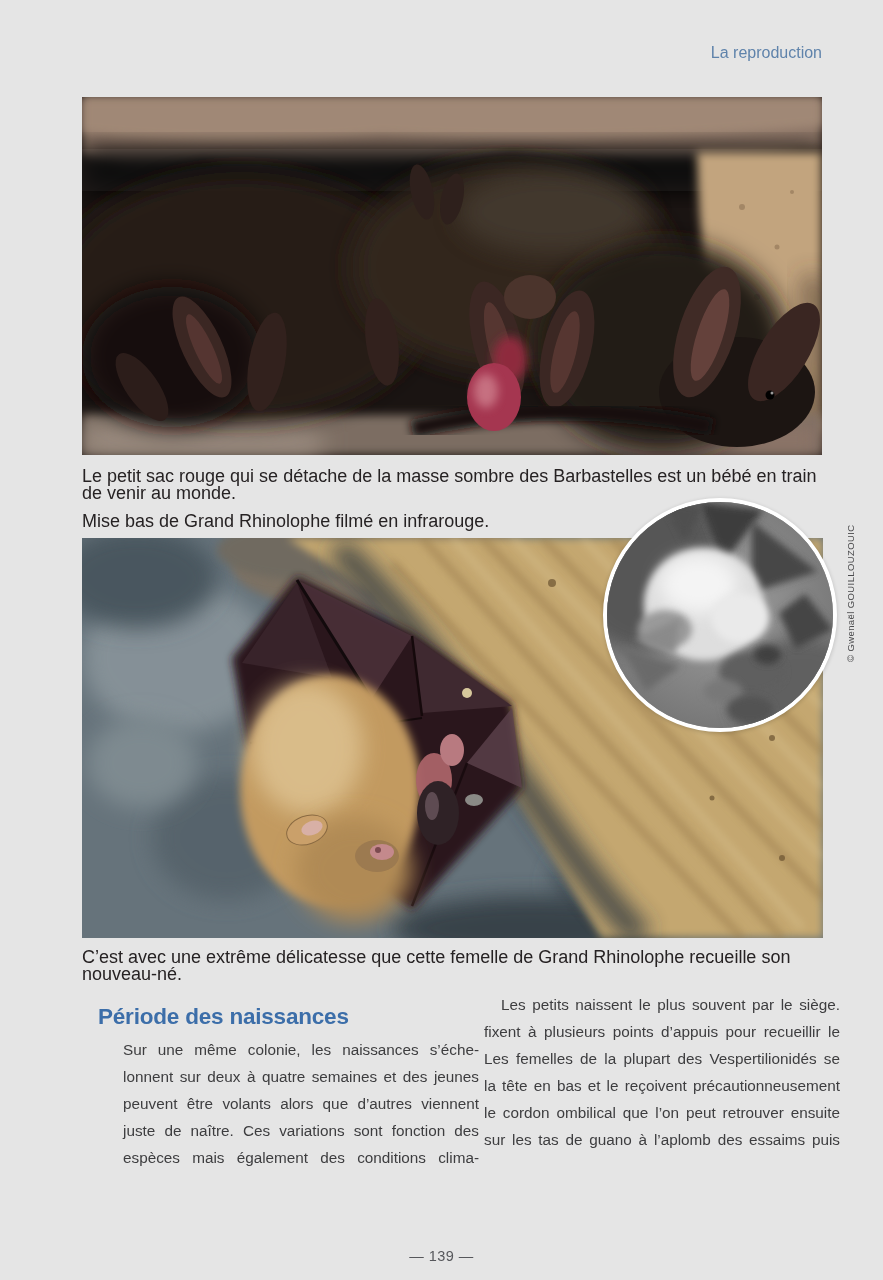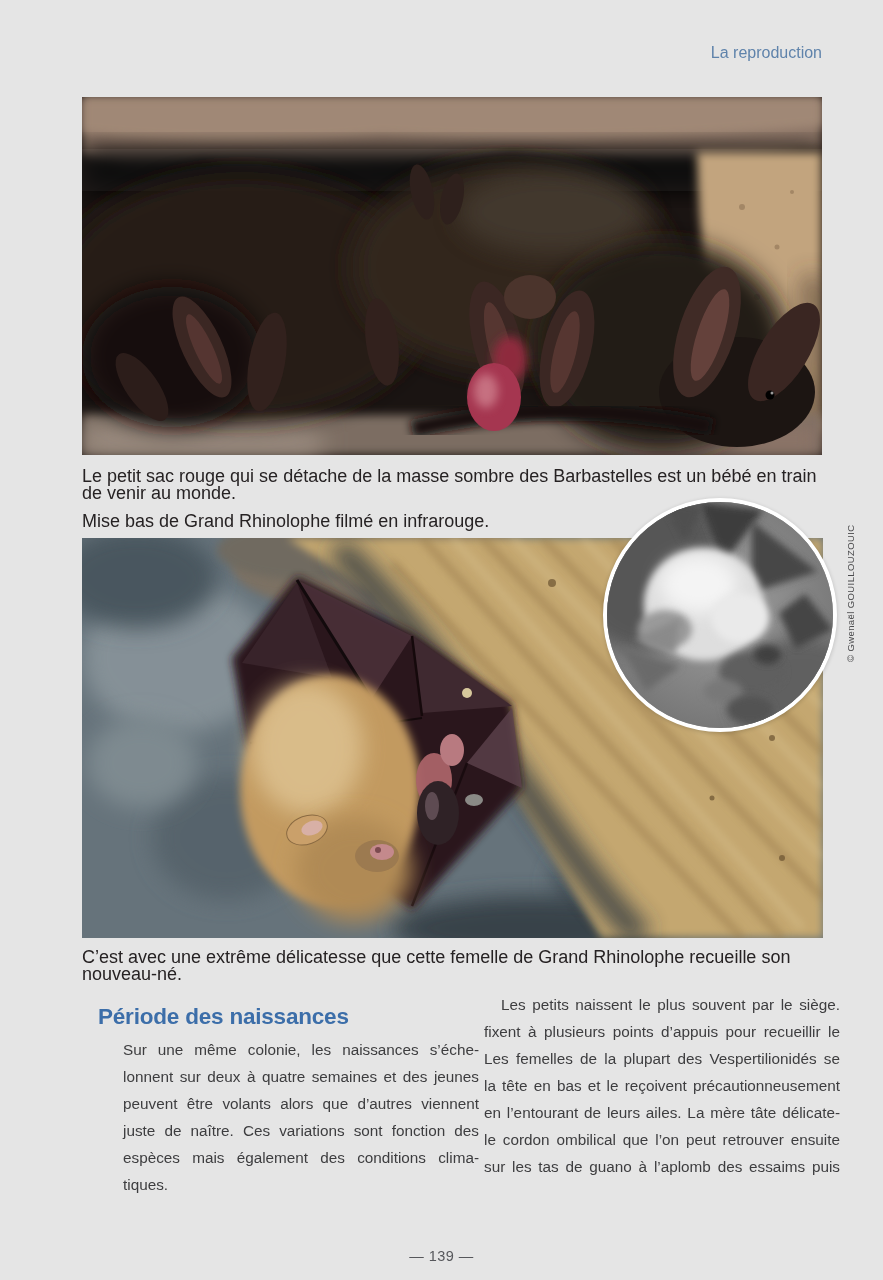--- a/index.html
+++ b/index.html
@@ -280,28 +280,26 @@
   <div class="caption" id="caption3">C’est avec une extrême délicatesse que cette femelle de Grand Rhinolophe recueille son nouveau-né.</div>
 
   <h2 class="section-heading">Période des naissances</h2>
 
   <div class="column" id="col-left">
       <div class="bodyline">Sur une même colonie, les naissances s’éche-</div>
       <div class="bodyline">lonnent sur deux à quatre semaines et des jeunes</div>
       <div class="bodyline">peuvent être volants alors que d’autres viennent</div>
       <div class="bodyline">juste de naître. Ces variations sont fonction des</div>
       <div class="bodyline">espèces mais également des conditions clima-</div>
-      <div class="bodyline no-just">tiques.</div>
     </div>
 
   <div class="column" id="col-right">
       <div class="bodyline indent">Les petits naissent le plus souvent par le siège.</div>
       <div class="bodyline">fixent à plusieurs points d’appuis pour recueillir le</div>
       <div class="bodyline">Les femelles de la plupart des Vespertilionidés se</div>
       <div class="bodyline">la tête en bas et le reçoivent précautionneusement</div>
-      <div class="bodyline">en l’entourant de leurs ailes. La mère tâte délicate-</div>
       <div class="bodyline">le cordon ombilical que l’on peut retrouver ensuite</div>
       <div class="bodyline">sur les tas de guano à l’aplomb des essaims puis</div>
     </div>
 
   <div class="page-number">— 139 —</div>
 
 </div>
 
 </body></html>

